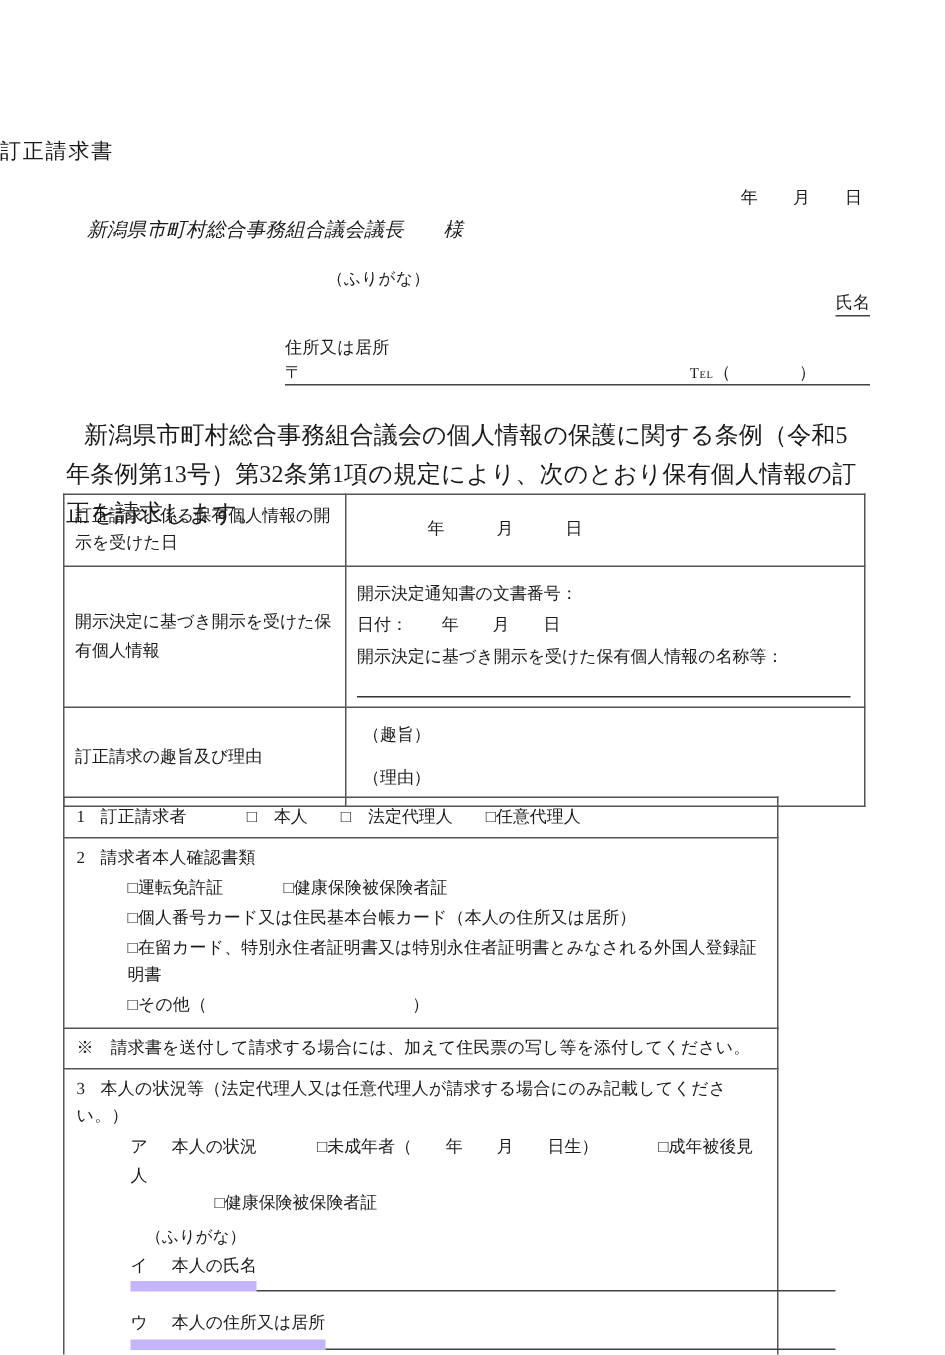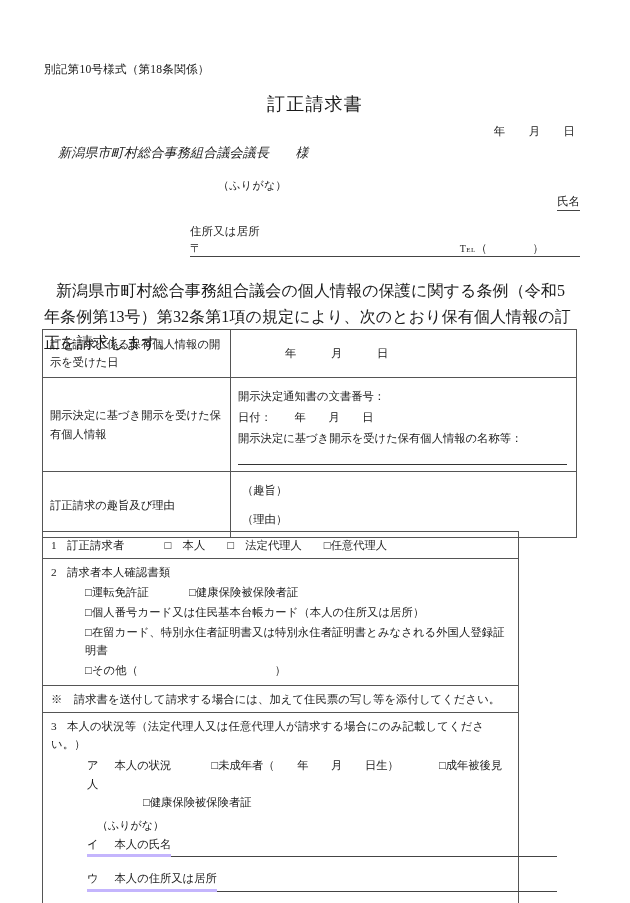--- a/index.html
+++ b/index.html
@@ -30,22 +30,21 @@
     top: 62px;
     font-size: 11.6px;
     letter-spacing: 0.2px;
     white-space: nowrap;
   }
   .doc-title {
     position: absolute;
     left: 0;
     top: 92px;
     width: 630px;
-    text-align: center;
-    font-size: 18px;
+    font-size: 14px;
     letter-spacing: 1.2px;
   }
   .date-line {
     position: absolute;
     left: 0;
     top: 124px;
     width: 575px;
     text-align: right;
     font-size: 11.4px;
     letter-spacing: 0.2px;
@@ -188,38 +187,37 @@
   .sec3 .sub2 { margin-left: 36px; }
   .kana-ind { margin-left: 46px; margin-top: 6px; font-size: 11px; }
   .field-line {
     display: flex;
     align-items: flex-end;
     margin-left: 36px;
     width: 470px;
   }
   .field-line .lbl {
     white-space: nowrap;
-    border-bottom: 3px solid #c4b5fd;
+    border-bottom: 7px solid #c4b5fd;
     padding-bottom: 1px;
   }
   .field-line .rule {
     flex: 1;
     border-bottom: 1px solid #444;
     height: 14px;
   }
   .gap-sm { height: 12px; }
   .wide-gap { display: inline-block; width: 40px; }
   .mini-gap { display: inline-block; width: 16px; }
 </style>
 </head>
 <body>
 
 <div class="page">
 
-  <div class="doc-no">別記第10号様式（第18条関係）</div>
 
   <div class="doc-title">訂正請求書</div>
 
   <div class="date-line">年　　月　　日</div>
 
   <div class="addressee">新潟県市町村総合事務組合議会議長　　様</div>
 
   <div class="furigana">（ふりがな）</div>
 
   <div class="name-row">

